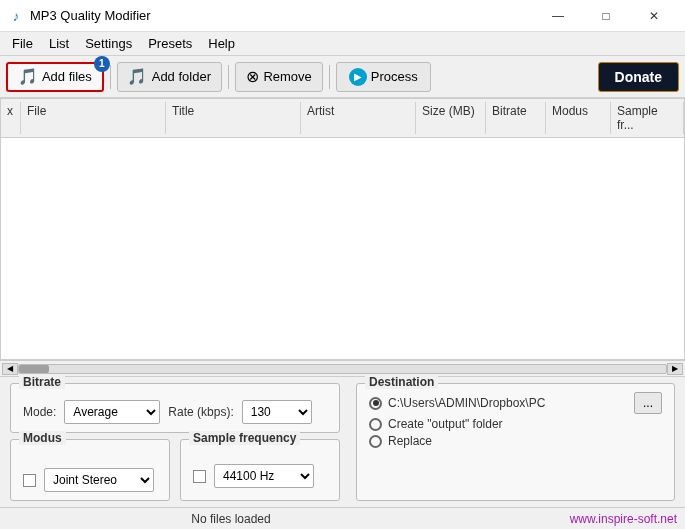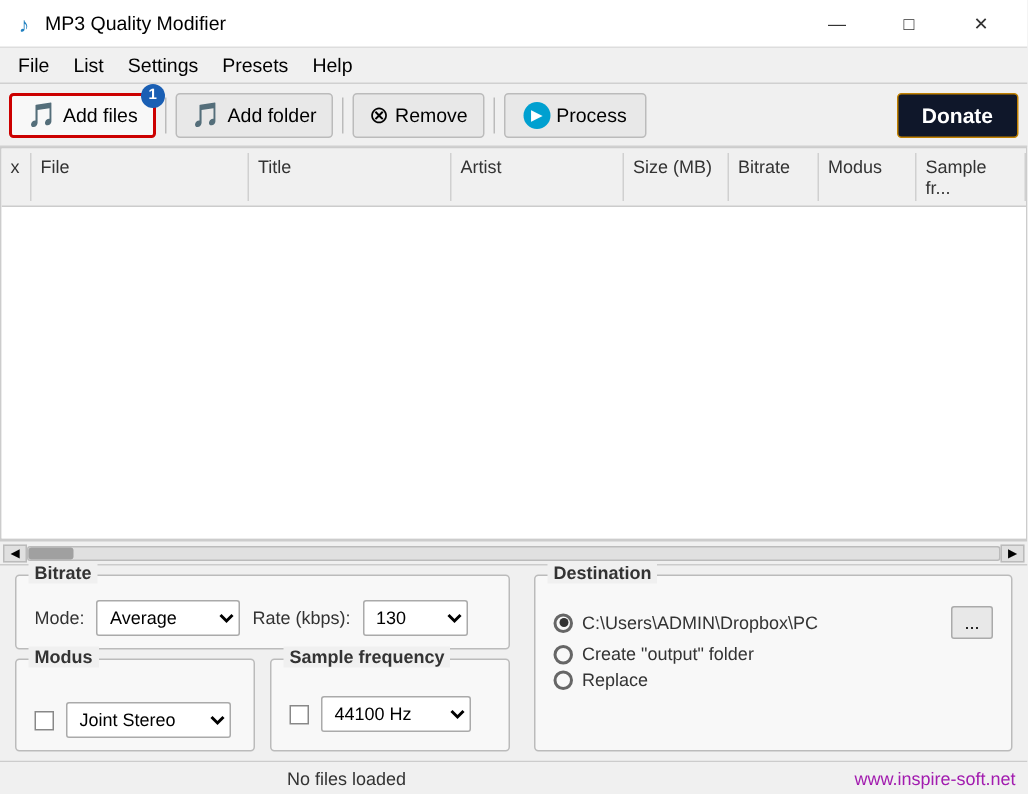--- a/index.html
+++ b/index.html
@@ -477,21 +477,21 @@
               <div class="checkbox"></div>
             </div>
             <select style="width:100px;">
               <option>44100 Hz</option>
             </select>
           </div>
         </div>
       </div>
     </div>
 
-    <div class="settings-group destination-group" style="padding: 12px 12px; flex:1;">
+    <div class="settings-group destination-group" style="padding: 0 12px; flex:1;">
       <span class="settings-group-title">Destination</span>
       <div class="dest-row" style="margin-top:8px;">
         <div class="radio-btn checked"></div>
         <span class="dest-path">C:\Users\ADMIN\Dropbox\PC</span>
         <button class="browse-btn">...</button>
       </div>
       <div class="dest-row">
         <div class="radio-btn"></div>
         <span class="dest-path">Create "output" folder</span>
       </div>

